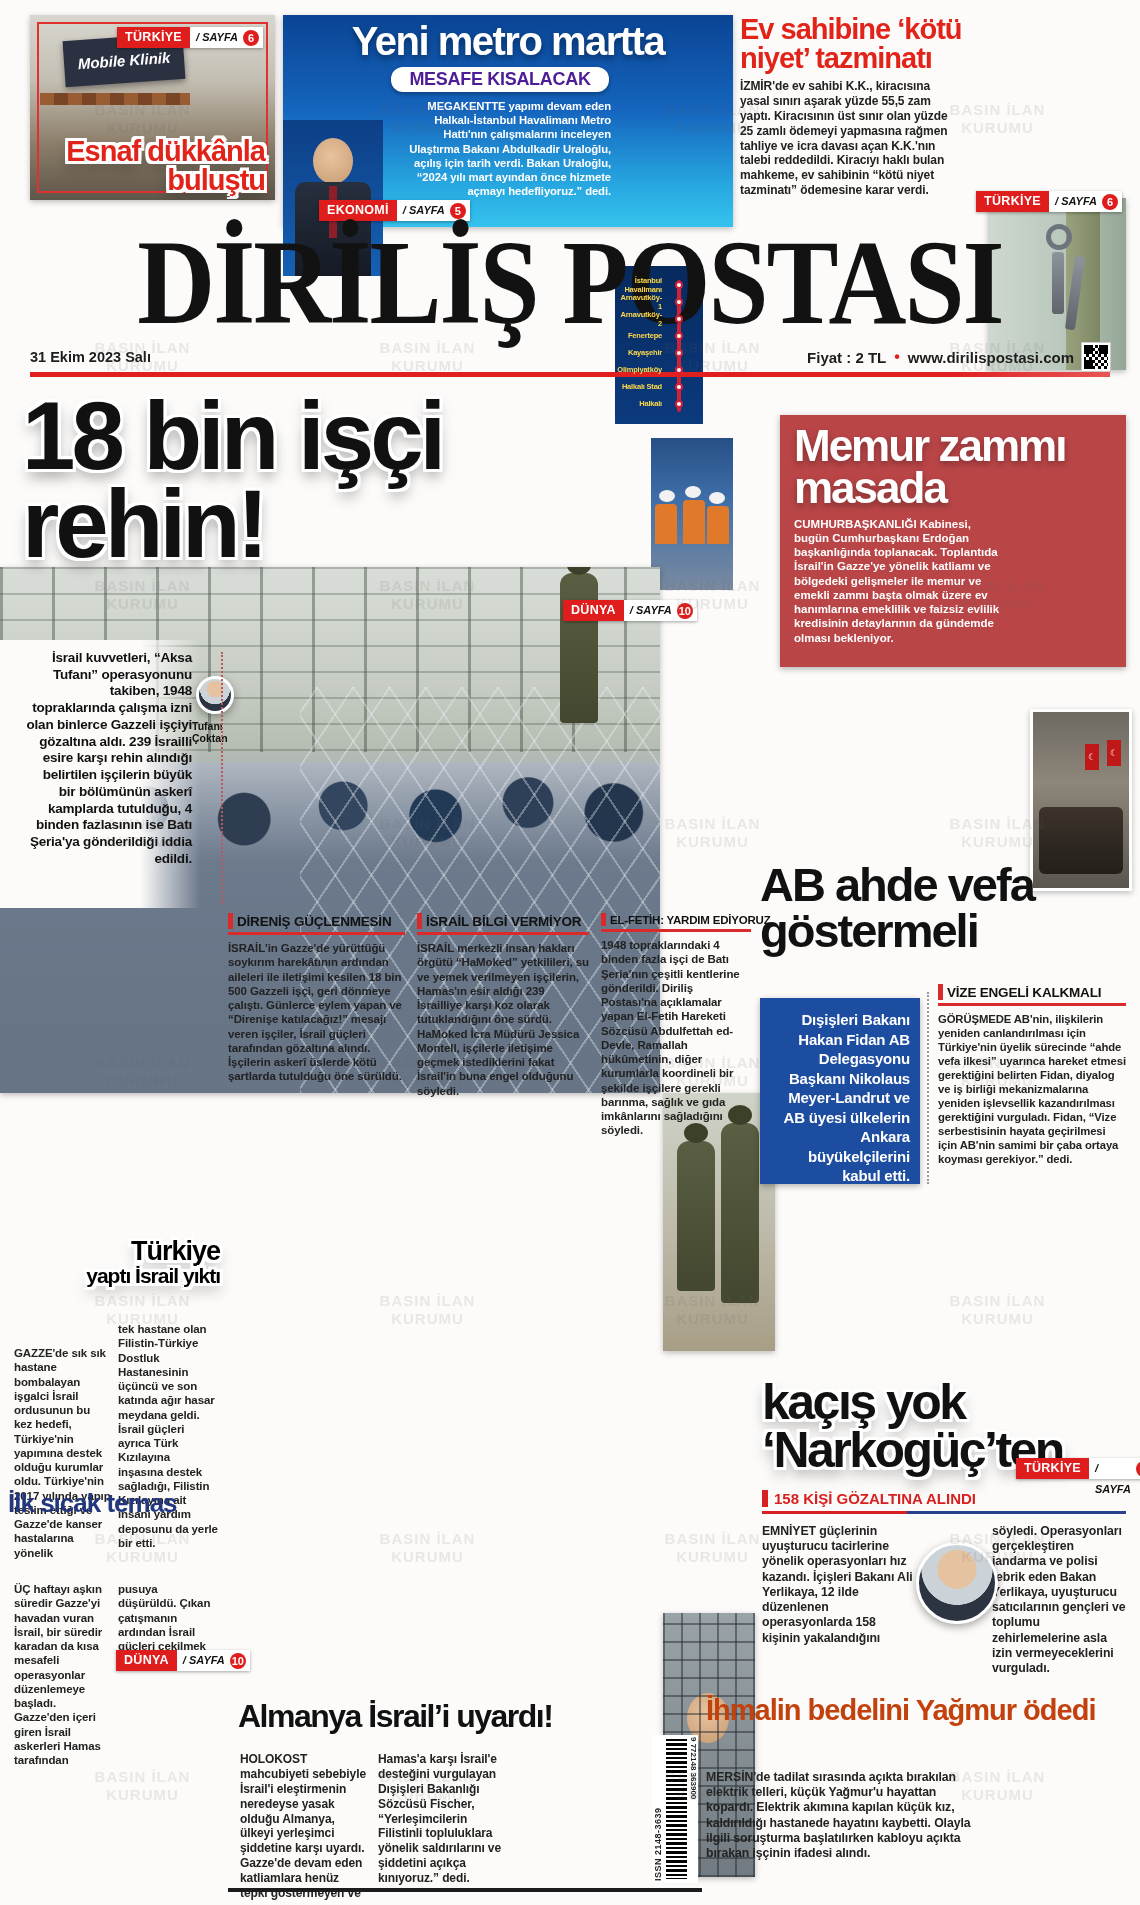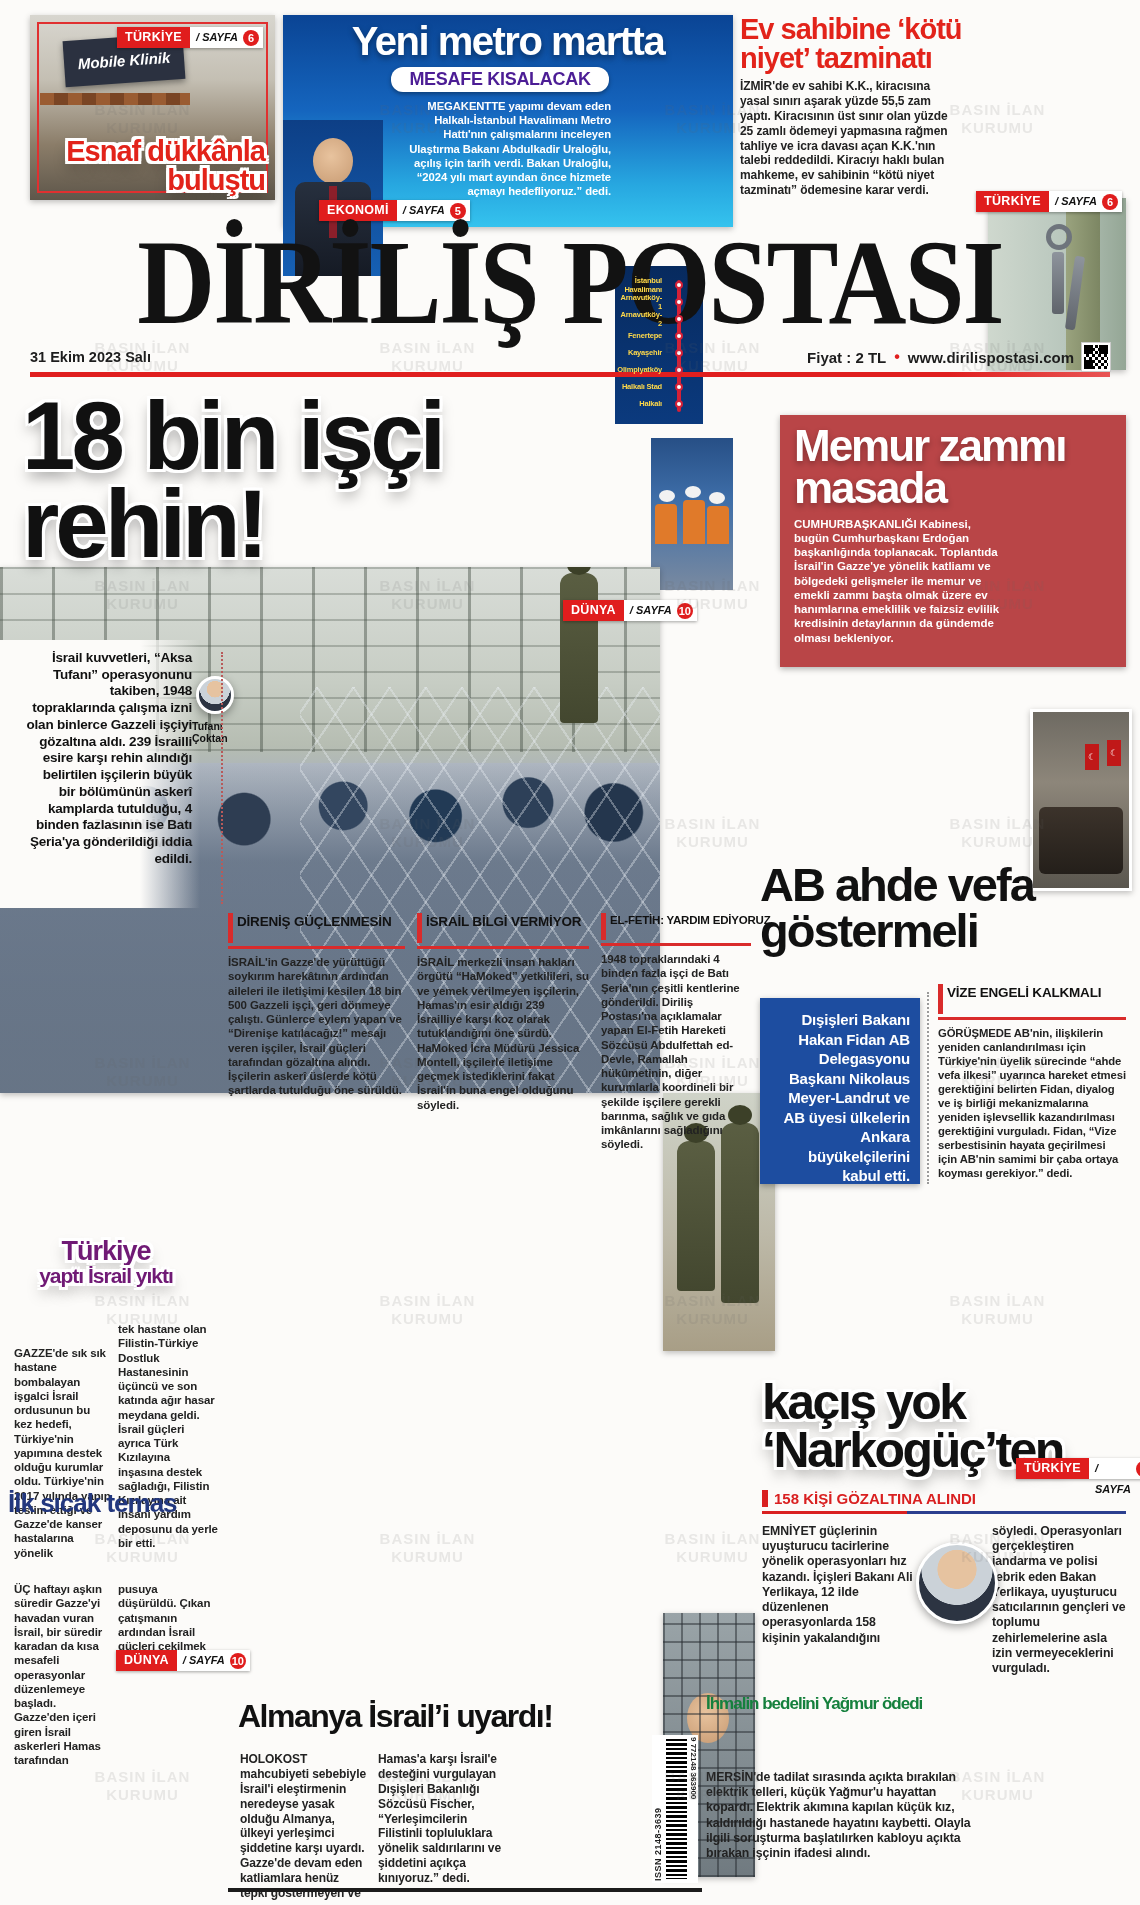--- a/index.html
+++ b/index.html
@@ -15,21 +15,21 @@
   
   .ptag{display:inline-flex;align-items:stretch;height:21px;font-weight:800;font-size:12.5px;line-height:21px;
         box-shadow:0 1px 3px rgba(0,0,0,.35);}
   .ptag .sec{background:#e01d1d;color:#fff;padding:0 8px;letter-spacing:.3px;}
   .ptag .sayfa{background:#fff;color:#111;padding:0 5px 0 6px;font-weight:700;font-style:italic;font-size:11px;}
   .ptag .num{background:#fff;display:flex;align-items:center;padding-right:4px;}
   .ptag .num i{font-style:normal;background:#e01d1d;color:#fff;border-radius:50%;width:16px;height:16px;
         font-size:11px;line-height:16px;text-align:center;display:block;}
   
   .colhead{display:block;font-weight:800;font-size:13.5px;letter-spacing:-.2px;color:#111;
-        border-bottom:3px solid #d92b2b;padding:0 0 17px 9px;position:relative;white-space:nowrap;}
+        border-bottom:3px solid #d92b2b;padding:0 0 3px 9px;position:relative;white-space:nowrap;}
   .colhead::before{content:"";position:absolute;left:0;top:-1px;bottom:3px;width:5px;background:#d92b2b;}
   .body-txt{font-weight:600;font-size:11.5px;line-height:1.24;letter-spacing:-.1px;color:#222;text-align:left;}
   .fw b{font-weight:800;}
   .halo{text-shadow:-3px -3px 0 #fff,3px -3px 0 #fff,-3px 3px 0 #fff,3px 3px 0 #fff,0 -3px 0 #fff,0 3px 0 #fff,-3px 0 0 #fff,3px 0 0 #fff,0 8px 14px rgba(0,0,0,.35);}
   .dotsep{border-left:2px dotted #b85a5a;width:0;}
   
   .photo{overflow:hidden;position:relative;box-shadow:0 2px 6px rgba(0,0,0,.25);}
   .ph-esnaf{background:linear-gradient(180deg,#d8d6cf 0%,#c4bfb3 35%,#8b7d69 70%,#5e564a 100%);}
   .ph-esnaf .frame{position:absolute;inset:7px;border:2px solid #e03030;}
   .ph-esnaf .sign{position:absolute;left:34px;top:22px;width:120px;height:46px;background:#2b3140;color:#fff;
@@ -277,21 +277,21 @@
     <div>göstermeli</div>
   </div>
   <div class="abs" style="left:760px;top:998px;width:160px;height:186px;background:#1d4da0;color:#fff;padding:12px 10px;
               font-weight:800;font-size:15px;line-height:1.3;text-align:right;letter-spacing:-.2px;box-shadow:0 2px 6px rgba(0,0,0,.3);">Dışişleri Bakanı Hakan Fidan AB Delegasyonu Başkanı Nikolaus Meyer-Landrut ve AB üyesi ülkelerin Ankara büyükelçilerini kabul etti.</div>
   <div class="abs dotsep" style="left:927px;top:992px;height:192px;border-color:#9a9a9a;"></div>
   <div class="abs" style="left:938px;top:985px;width:188px;">
     <span class="colhead">VİZE ENGELİ KALKMALI</span>
     <div class="body-txt fw" style="margin-top:6px;font-size:11.3px;"><b>GÖRÜŞMEDE</b> AB'nin, ilişkilerin yeniden canlandırılması için Türkiye'nin üyelik sürecinde “ahde vefa ilkesi” uyarınca hareket etmesi gerektiğini belirten Fidan, diyalog ve iş birliği mekanizmalarına yeniden işlevsellik kazandırılması gerektiğini vurguladı. Fidan, “Vize serbestisinin hayata geçirilmesi için AB'nin samimi bir çaba ortaya koyması gerekiyor.” dedi.</div>
   </div>
 
-  <div class="abs halo" style="left:0;top:1238px;width:212px;text-align:center;font-weight:800;font-size:27px;line-height:1.0;letter-spacing:-1px;color:#701a75;">
+  <div class="abs halo" style="left:8px;top:1238px;width:212px;text-align:right;font-weight:800;font-size:27px;line-height:1.0;letter-spacing:-1px;color:#000000;">
     <div>Türkiye</div>
     <div style="font-size:21px;">yaptı İsrail yıktı</div>
   </div>
   <div class="abs body-txt fw" style="left:14px;top:1322px;width:97px;margin-top:24px;"><b>GAZZE'de</b> sık sık hastane bombalayan işgalci İsrail ordusunun bu kez hedefi, Türkiye'nin yapımına destek olduğu kurumlar oldu. Türkiye'nin 2017 yılında yapıp teslim ettiği ve Gazze'de kanser hastalarına yönelik</div>
   <div class="abs body-txt" style="left:118px;top:1322px;width:100px;">tek hastane olan Filistin-Türkiye Dostluk Hastanesinin üçüncü ve son katında ağır hasar meydana geldi. İsrail güçleri ayrıca Türk Kızılayına inşasına destek sağladığı, Filistin Kızılayına ait insani yardım deposunu da yerle bir etti.</div>
 
   <div class="abs" style="left:8px;top:1488px;width:212px;font-weight:800;font-size:26px;letter-spacing:-1px;color:#22377e;">İlk sıcak temas</div>
 
   <div class="abs body-txt fw" style="left:14px;top:1582px;width:96px;"><b>ÜÇ</b> haftayı aşkın süredir Gazze'yi havadan vuran İsrail, bir süredir karadan da kısa mesafeli operasyonlar düzenlemeye başladı. Gazze'den içeri giren İsrail askerleri Hamas tarafından</div>
   <div class="abs body-txt" style="left:118px;top:1582px;width:98px;">pusuya düşürüldü. Çıkan çatışmanın ardından İsrail güçleri çekilmek zorunda kaldı.</div>
@@ -326,21 +326,21 @@
   <div class="abs" style="left:238px;top:1698px;width:414px;font-weight:800;font-size:32px;letter-spacing:-1.5px;color:#111;">Almanya İsrail’i uyardı!</div>
   <div class="abs body-txt fw" style="left:240px;top:1752px;width:128px;font-size:12px;"><b>HOLOKOST</b> mahcubiyeti sebebiyle İsrail'i eleştirmenin neredeyse yasak olduğu Almanya, ülkeyi yerleşimci şiddetine karşı uyardı. Gazze'de devam eden katliamlara henüz tepki göstermeyen ve</div>
   <div class="abs body-txt" style="left:378px;top:1752px;width:128px;font-size:12px;">Hamas'a karşı İsrail'e desteğini vurgulayan Dışişleri Bakanlığı Sözcüsü Fischer, “Yerleşimcilerin Filistinli topluluklara yönelik saldırılarını ve şiddetini açıkça kınıyoruz.” dedi.</div>
 
   <div id="barcode" class="abs" style="left:652px;top:1735px;width:46px;height:148px;">
     <span class="issn">ISSN 2148-3639</span>
     <span class="bars"></span>
     <span class="digits">9 772148 363900</span>
   </div>
 
-  <div class="abs" style="left:706px;top:1694px;width:424px;font-weight:800;font-size:17px;letter-spacing:-1px;color:#15803d;">İhmalin bedelini Yağmur ödedi</div>
+  <div class="abs" style="left:706px;top:1694px;width:424px;font-weight:800;font-size:29px;letter-spacing:-1px;color:#c2410c;">İhmalin bedelini Yağmur ödedi</div>
 
   <div class="abs body-txt fw" style="left:706px;top:1770px;width:274px;font-size:12.3px;"><b>MERSİN'de</b> tadilat sırasında açıkta bırakılan elektrik telleri, küçük Yağmur'u hayattan kopardı. Elektrik akımına kapılan küçük kız, kaldırıldığı hastanede hayatını kaybetti. Olayla ilgili soruşturma başlatılırken kabloyu açıkta bırakan işçinin ifadesi alındı.</div>
 
   <div class="abs" style="left:228px;top:1888px;width:474px;height:4px;background:#1c1c1c;"></div>
 
   <div id="wm">
       <div class="wm-cell">
         <span>BASIN İLAN</span>
         <span>KURUMU</span>
       </div>

